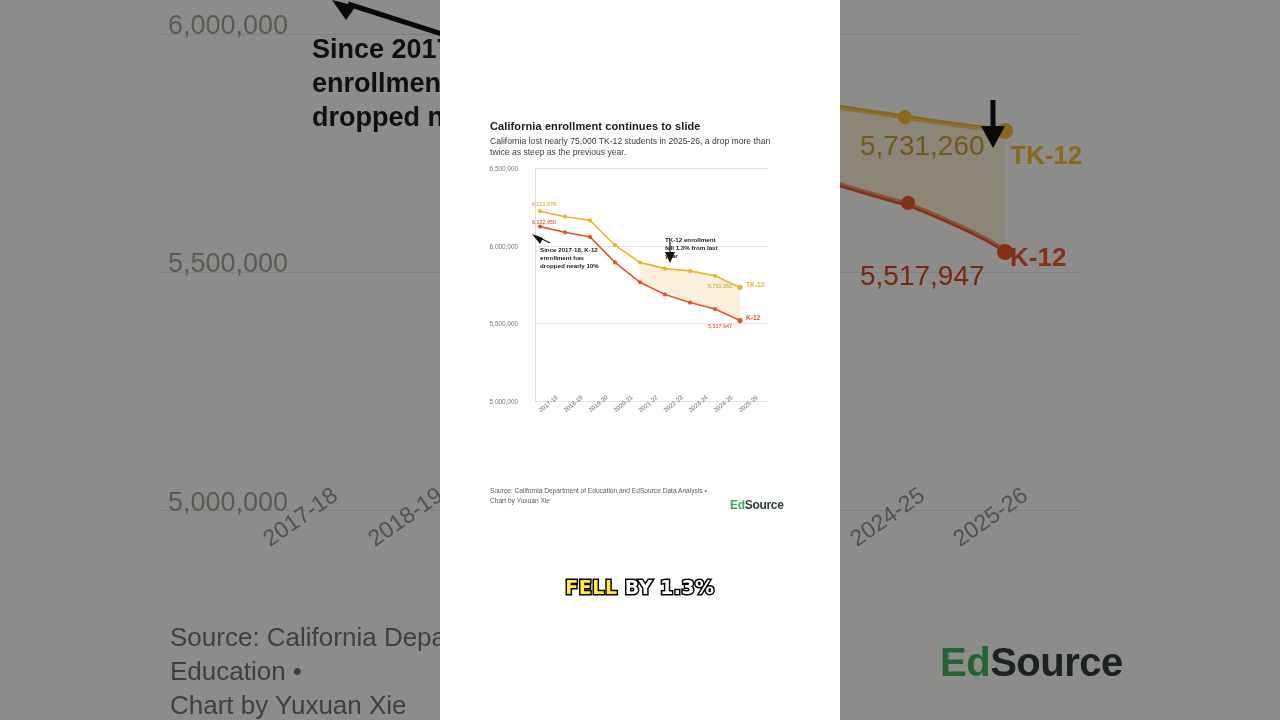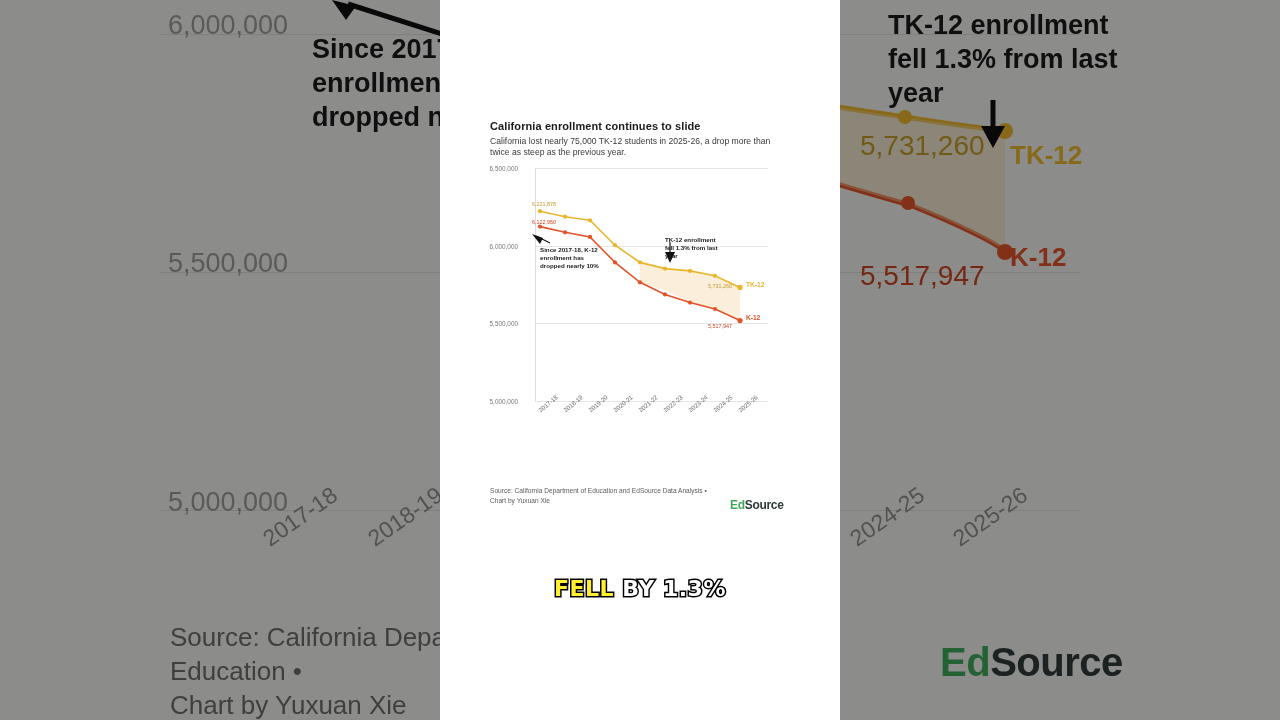--- a/index.html
+++ b/index.html
@@ -208,21 +208,21 @@
   .logo-small .source { color: #2f3b3a; }
 
   
   #caption {
     position: absolute;
     left: 0;
     top: 576px;
     width: 1280px;
     text-align: center;
     z-index: 90;
-    font-size: 22px;
+    font-size: 19px;
     font-weight: bold;
     font-family: "DejaVu Sans", sans-serif;
     letter-spacing: 0.5px;
   }
   #caption .hl {
     color: #ffef2e;
     -webkit-text-stroke: 3px #000;
     paint-order: stroke fill;
   }
   #caption .plain {
@@ -274,23 +274,20 @@
       <svg style="position:absolute; left:0; top:0;" width="1280" height="720">
         <path d="M700,80 C760,95 820,105 905,117 C960,126 1000,130 1005,131" fill="none" stroke="#e8b52b" stroke-width="5"></path>
         <path d="M700,140 C760,160 820,180 910,205 C960,225 1000,245 1005,252" fill="none" stroke="#e2532a" stroke-width="5"></path>
         <path d="M700,80 C760,95 820,105 905,117 C960,126 1000,130 1005,131 L1005,252 C1000,245 960,225 910,205 C820,180 760,160 700,140 Z" fill="#f0d9a8" opacity="0.45" stroke="none"></path>
         <circle cx="905" cy="117" r="7" fill="#e8b52b"></circle>
         <circle cx="1005" cy="131" r="8" fill="#e8b52b"></circle>
         <circle cx="908" cy="203" r="7" fill="#e2532a"></circle>
         <circle cx="1005" cy="252" r="8" fill="#e2532a"></circle>
       </svg>
 
-      <div class="big-annot" style="left:888px; top:8px;">TK-12 enrollment
-fell 1.3% from last
-year</div>
 
       <svg style="position:absolute; left:975px; top:100px;" width="40" height="50">
         <line x1="18" y1="0" x2="18" y2="34" stroke="#111" stroke-width="5"></line>
         <polygon points="18,48 6,26 30,26" fill="#111"></polygon>
       </svg>
 
       <div class="big-series-label" style="left:1010px; top:140px; color:#e8b52b;">TK-12</div>
       <div class="big-series-label" style="left:1010px; top:242px; color:#e2532a;">K-12</div>
 
       <div class="big-value" style="left:860px; top:130px; color:#c39a2a;">5,731,260</div>

